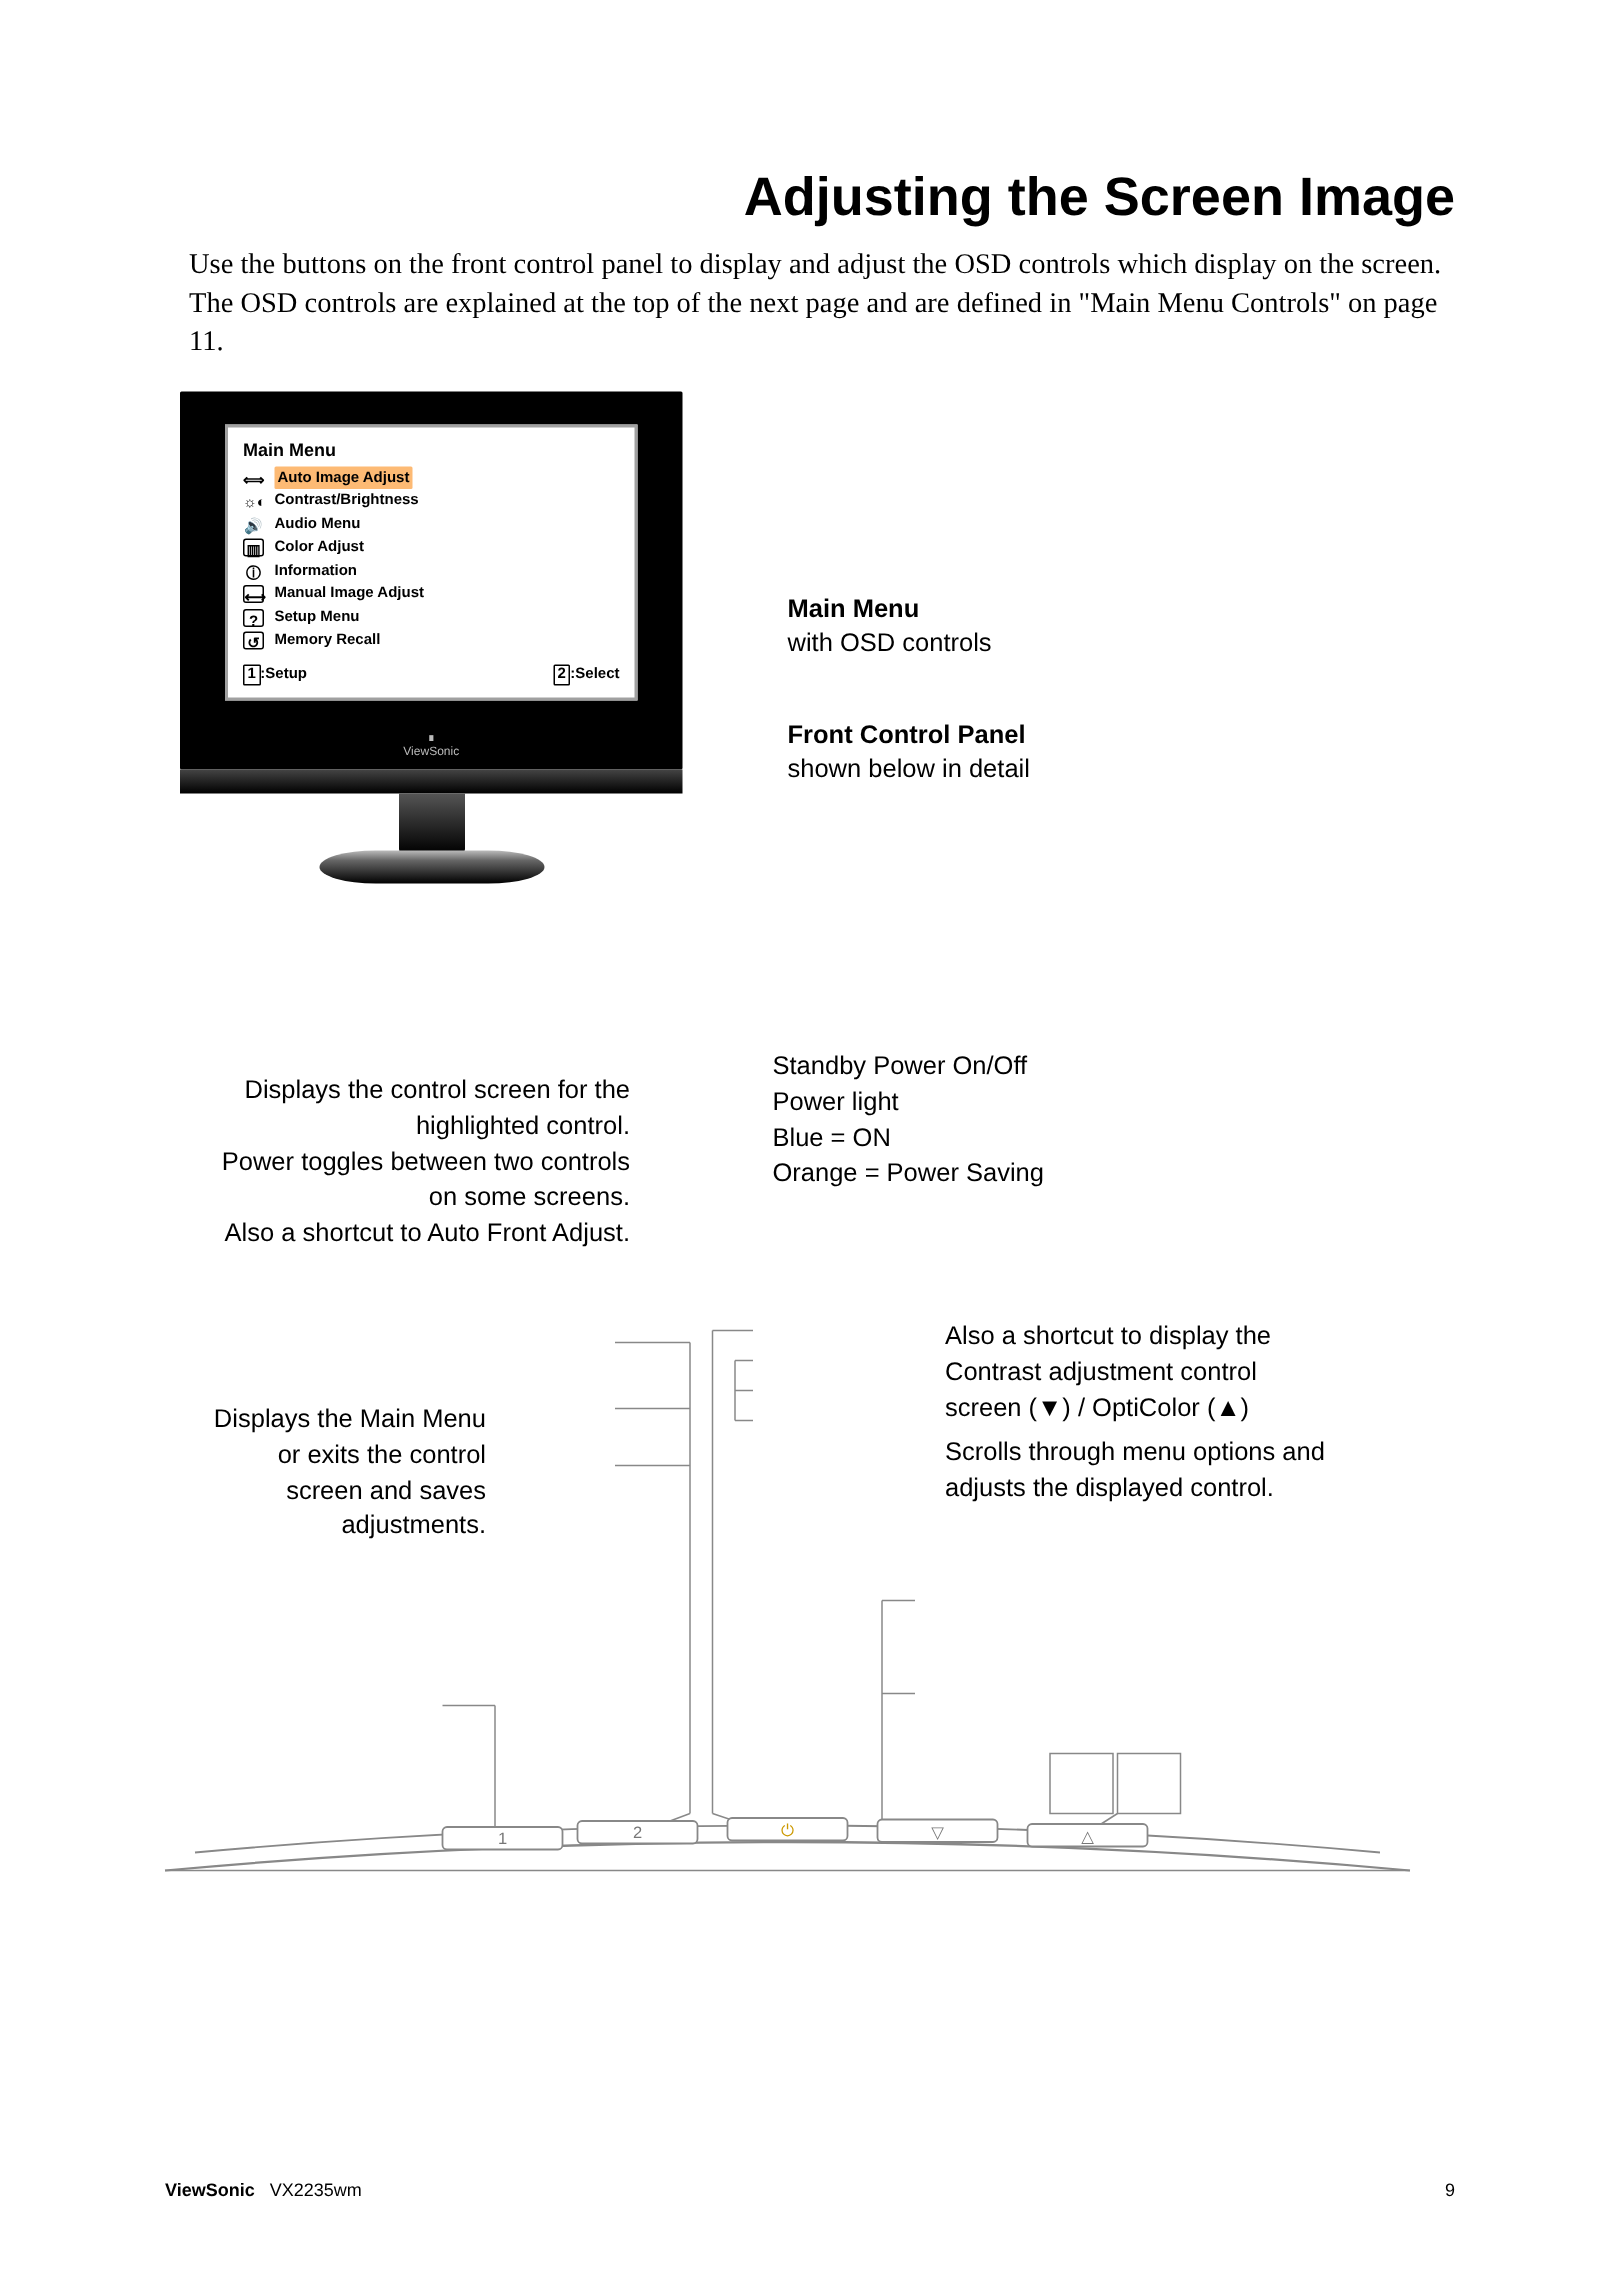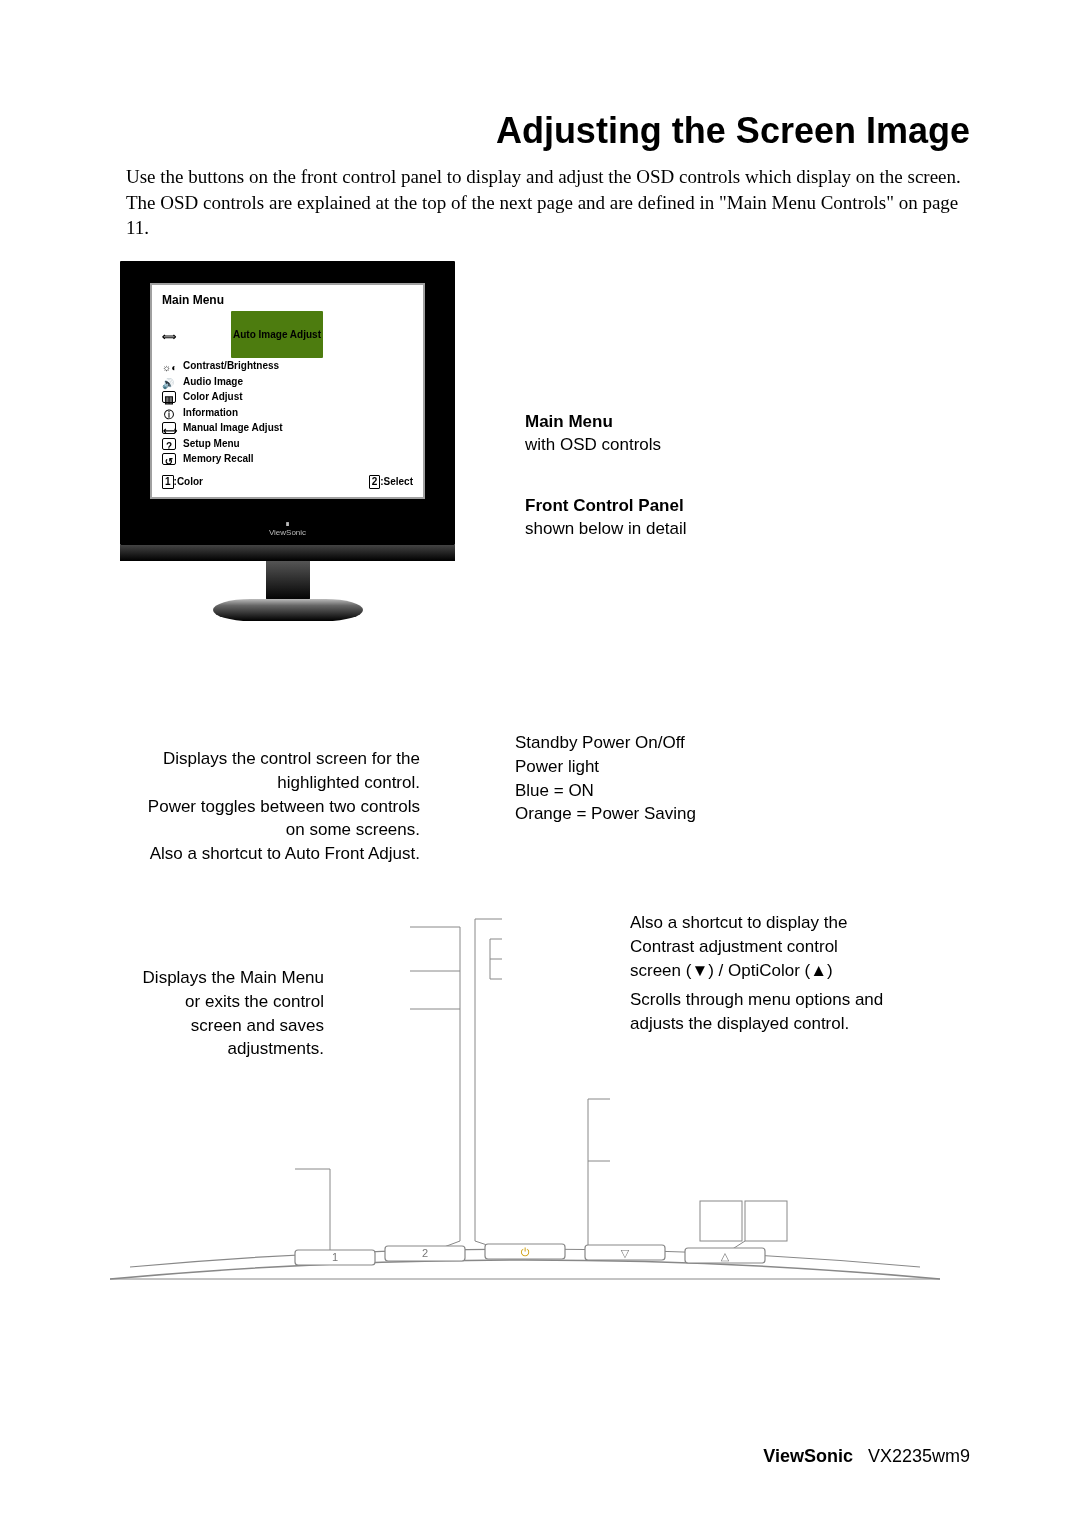--- a/index.html
+++ b/index.html
@@ -55,21 +55,21 @@
       margin-bottom: 4px;
     }
     .osd-item {
       display: flex;
       align-items: center;
       gap: 7px;
       font-size: 10px;
       font-weight: bold;
       line-height: 1.55;
     }
-    .osd-item .hl { background: #4d7c0f; padding: 16px 2px; border-radius: 1px; margin-left: 48px; }
+    .osd-item .hl { background: #fdba74; padding: 0 2px; border-radius: 1px; }
     .osd-icon {
       display: inline-block;
       width: 14px;
       height: 12px;
       font-size: 10px;
       text-align: center;
     }
     .osd-icon.box { border: 1px solid #000; border-radius: 2px; }
     .osd-footer {
       display: flex;
@@ -146,22 +146,22 @@
       width: 890px;
       height: 380px;
     }
 
     .footer {
       position: absolute;
       bottom: 60px;
       left: 110px;
       right: 110px;
       display: flex;
-      justify-content: flex-end;
-      font-size: 18px;
+      justify-content: space-between;
+      font-size: 12px;
       margin-top: 25px;
     }
     .footer .left b { font-weight: bold; }
   </style>
 </head>
 <body>
 
 <div class="page">
   <h1>Adjusting the Screen Image</h1>
   <p class="intro">Use the buttons on the front control panel to display and adjust the OSD controls which display on the screen. The OSD controls are explained at the top of the next page and are defined in "Main Menu Controls" on page 11.</p>
@@ -174,21 +174,21 @@
           <div class="osd-item">
               <span class="osd-icon">⟺</span>
               <span class="hl">Auto Image Adjust</span>
             </div>
           <div class="osd-item">
               <span class="osd-icon">☼◐</span>
               <span>Contrast/Brightness</span>
             </div>
           <div class="osd-item">
               <span class="osd-icon">🔊</span>
-              <span>Audio Image</span>
+              <span>Audio Menu</span>
             </div>
           <div class="osd-item">
               <span class="osd-icon box">▥</span>
               <span>Color Adjust</span>
             </div>
           <div class="osd-item">
               <span class="osd-icon">ⓘ</span>
               <span>Information</span>
             </div>
           <div class="osd-item">
@@ -197,21 +197,21 @@
             </div>
           <div class="osd-item">
               <span class="osd-icon box">?</span>
               <span>Setup Menu</span>
             </div>
           <div class="osd-item">
               <span class="osd-icon box">↺</span>
               <span>Memory Recall</span>
             </div>
           <div class="osd-footer">
-            <span><span class="osd-key">1</span><span>:Color</span></span>
+            <span><span class="osd-key">1</span><span>:Setup</span></span>
             <span><span class="osd-key">2</span><span>:Select</span></span>
           </div>
         </div>
         <div class="vs-logo">∎<br>ViewSonic</div>
       </div>
       <div class="bezel-bottom"></div>
       <div class="stand-wrap">
         <div class="stand">
           <div class="neck"></div>
           <div class="base"></div>

